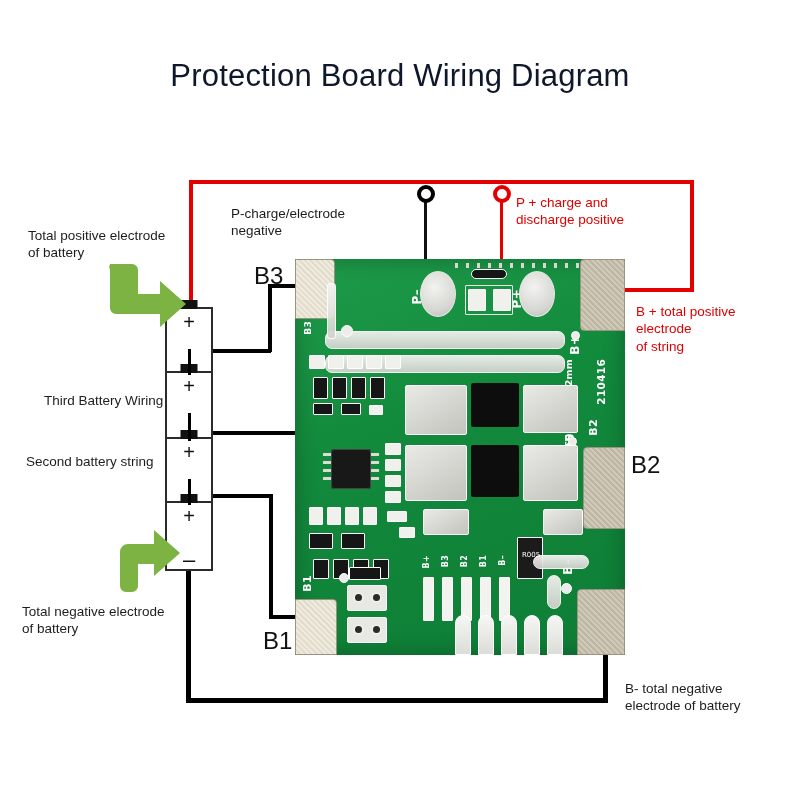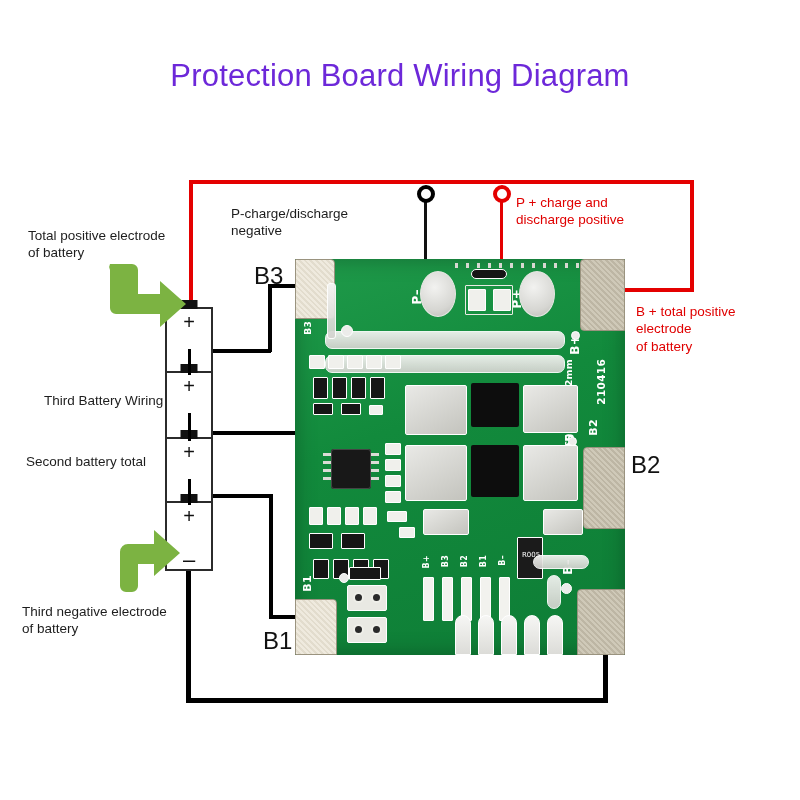--- a/index.html
+++ b/index.html
@@ -1,21 +1,21 @@
 <!DOCTYPE html>
 <html><head>
 <meta charset="utf-8">
 <style>
   html,body{margin:0;padding:0;background:#fff;}
   body{width:800px;height:800px;overflow:hidden;
        font-family:"Liberation Sans","DejaVu Sans",sans-serif;}
   #stage{position:relative;width:800px;height:800px;background:#ffffff;}
 
   .title{position:absolute;left:0;top:58px;width:800px;text-align:center;
-         font-size:31px;color:#6d28d9;letter-spacing:.2px;font-weight:400;}
+         font-size:31px;color:#0f172a;letter-spacing:.2px;font-weight:400;}
 
   .lbl{position:absolute;font-size:13.5px;color:#1d1d1d;line-height:1.28;
        white-space:pre-line;}
   .lbl.red{color:#e00000;}
   .lbl.big{font-size:24px;color:#111;font-weight:400;}
 
   
   .w{position:absolute;background:#000;}
   .w.red{background:#e40000;}
   .w.thin{background:#111;}
@@ -270,34 +270,36 @@
     <path d="M14 68 V34 a8 8 0 0 1 8 -8 h26 V12 l26 23 -26 23 V46 H32 v22
              a6 6 0 0 1 -6 6 h-6 a6 6 0 0 1 -6 -6 z" fill="#7cb342"></path>
   </svg>
 
   <div class="lbl" style="left:28px;top:227px;width:210px;">Total positive electrode
  of battery</div>
 
 
   <div class="lbl" style="left:44px;top:392px;width:190px;">Third Battery Wiring</div>
 
-  <div class="lbl" style="left:26px;top:453px;width:200px;">Second battery total</div>
-
-
-  <div class="lbl" style="left:22px;top:603px;width:215px;">Third negative electrode
+  <div class="lbl" style="left:26px;top:453px;width:200px;">Second battery string</div>
+
+
+  <div class="lbl" style="left:22px;top:603px;width:215px;">Total negative electrode
  of battery</div>
 
-  <div class="lbl" style="left:231px;top:205px;width:200px;">P-charge/discharge
+  <div class="lbl" style="left:231px;top:205px;width:200px;">P-charge/electrode
    negative</div>
 
   <div class="lbl red" style="left:516px;top:194px;width:205px;">P + charge and
   discharge positive</div>
 
   <div class="lbl red" style="left:636px;top:303px;width:165px;">B + total positive
 electrode
-  of battery</div>
-
+  of string</div>
+
+  <div class="lbl" style="left:625px;top:680px;width:175px;">B- total negative
+electrode of battery</div>
 
   <div class="lbl big" style="left:254px;top:261px;">B3</div>
   <div class="lbl big" style="left:631px;top:450px;">B2</div>
   <div class="lbl big" style="left:263px;top:626px;">B1</div>
 
 </div>
 
 </body></html>

